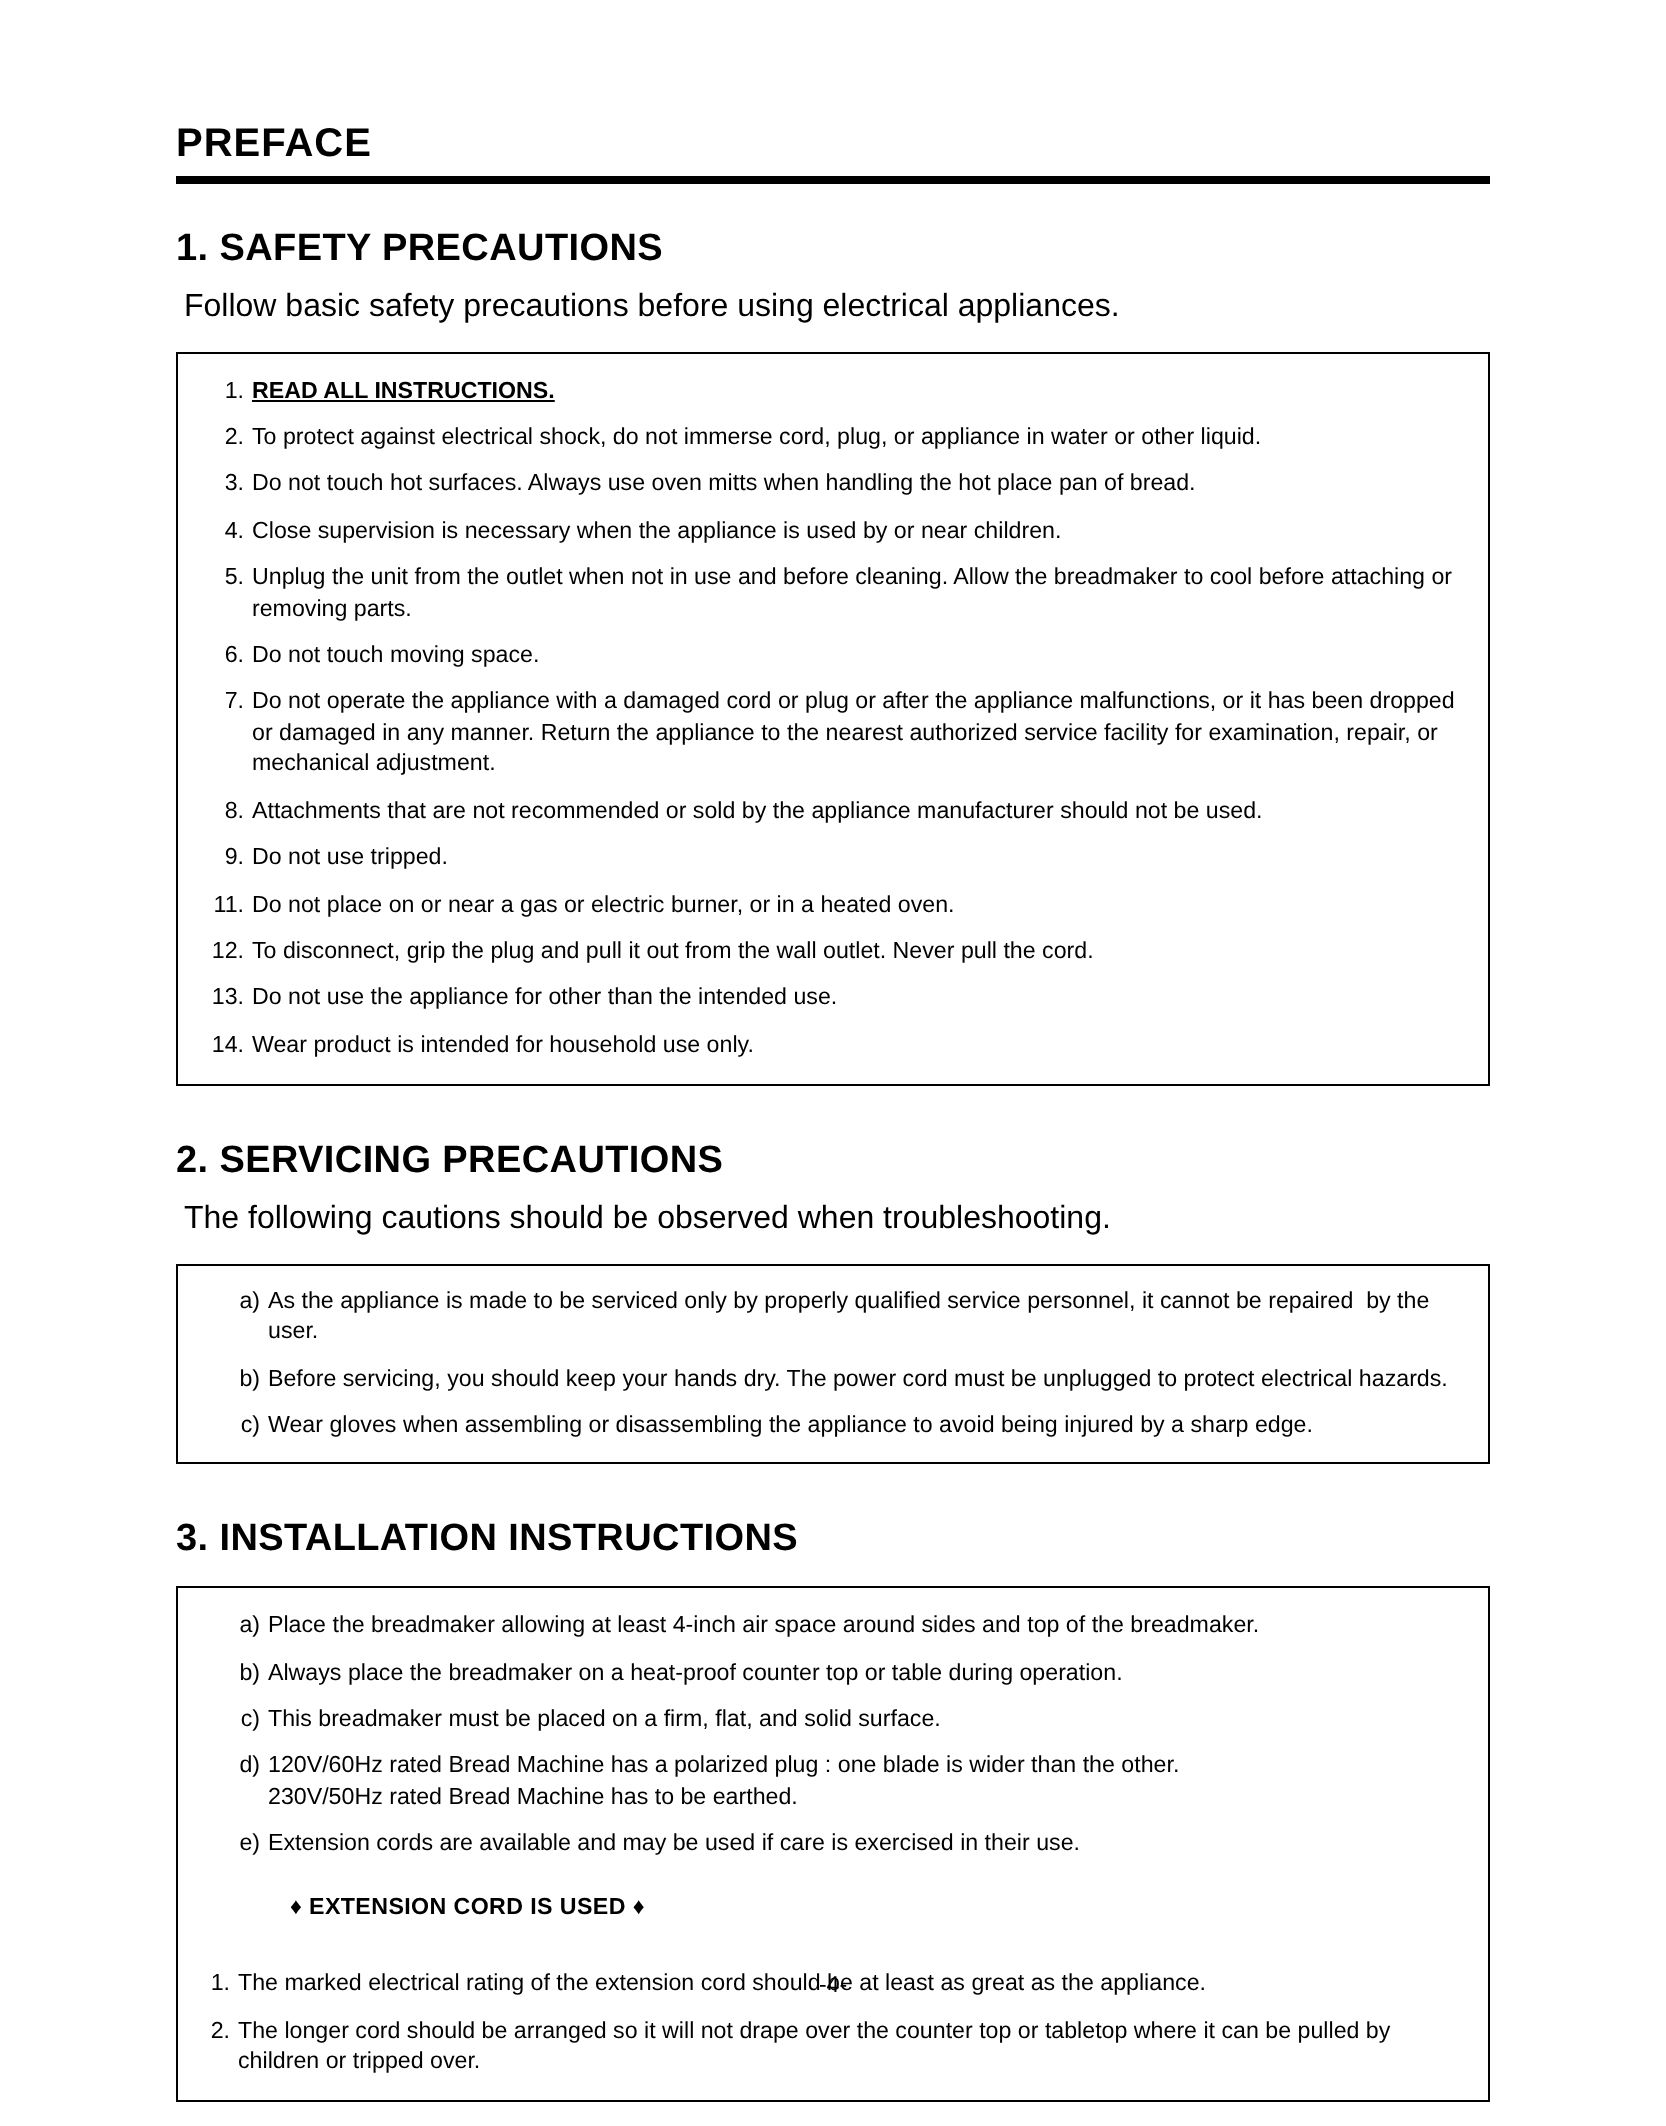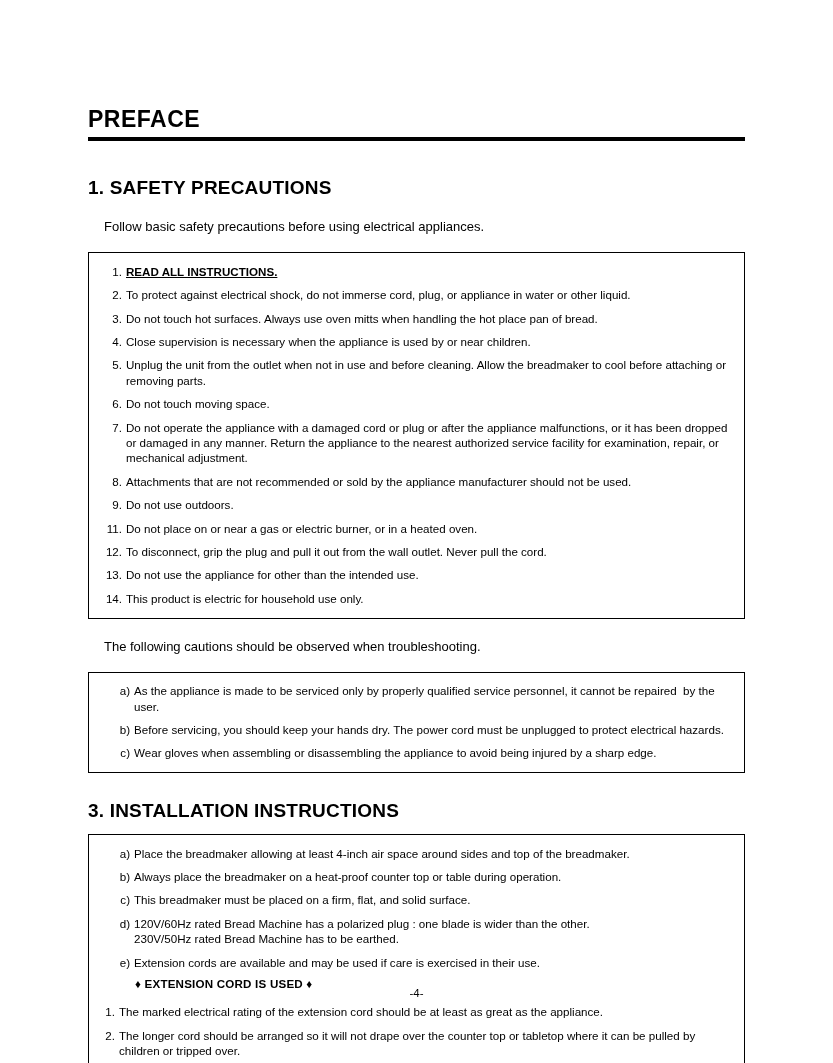--- a/index.html
+++ b/index.html
@@ -21,49 +21,49 @@
   }
   .content {
     position: absolute;
     left: 88px;
     top: 0;
     width: 657px;
   }
 
   
   .doc-title {
-    font-size: 23px;
+    font-size: 20px;
     font-weight: bold;
     letter-spacing: 0.5px;
     margin: 0;
-    padding-top: 108px;
+    padding-top: 62px;
     line-height: 1.0;
   }
   .title-rule {
     height: 4px;
     background: #000;
     margin-top: 6px;
     width: 657px;
   }
 
   
   .section-heading {
     font-size: 19px;
     font-weight: bold;
     letter-spacing: 0.2px;
     margin: 0;
     line-height: 1.15;
   }
-  .sec1-heading { padding-top: 36px; }
+  .sec1-heading { padding-top: 22px; }
   .sec2-heading { padding-top: 27px; }
   .sec3-heading { padding-top: 27px; }
 
   .section-subtitle {
-    font-size: 13px;
-    margin: 16px;
+    font-size: 16px;
+    margin: 4px;
     padding-top: 4px;
     line-height: 1.3;
   }
 
   
   .box {
     border: 1.6px solid #000;
     box-sizing: border-box;
     width: 657px;
   }
@@ -96,21 +96,21 @@
   .list-letters .item-marker { width: 17px; }
   .list-subnumbers .item-marker { width: 14px; }
 
   .list-letters { padding-left: 12px; }
   .list-subnumbers { padding-left: 0px; }
 
   .sub-heading {
     font-size: 11.6px;
     font-weight: bold;
     letter-spacing: 0.2px;
-    margin: 4px;
+    margin: 14px;
     padding-left: 30px;
     padding-top: 1px;
     padding-bottom: 9px;
     line-height: 1.33;
   }
 
   .gap-after-letters { height: 1px; }
 
   
   .page-number {
@@ -163,40 +163,41 @@
       <div class="item">
         <span class="item-marker">7.</span>
         <span class="item-text">Do not operate the appliance with a damaged cord or plug or after the appliance malfunctions, or it has been dropped or damaged in any manner. Return the appliance to the nearest authorized service facility for examination, repair, or mechanical adjustment.</span>
       </div>
       <div class="item">
         <span class="item-marker">8.</span>
         <span class="item-text">Attachments that are not recommended or sold by the appliance manufacturer should not be used.</span>
       </div>
       <div class="item">
         <span class="item-marker">9.</span>
-        <span class="item-text">Do not use outdoors.</span>
+        <span class="item-text">Do not use tripped.</span>
       </div>
       <div class="item">
         <span class="item-marker">11.</span>
         <span class="item-text">Do not place on or near a gas or electric burner, or in a heated oven.</span>
       </div>
       <div class="item">
         <span class="item-marker">12.</span>
         <span class="item-text">To disconnect, grip the plug and pull it out from the wall outlet. Never pull the cord.</span>
       </div>
       <div class="item">
         <span class="item-marker">13.</span>
         <span class="item-text">Do not use the appliance for other than the intended use.</span>
       </div>
       <div class="item">
         <span class="item-marker">14.</span>
-        <span class="item-text">This product is electric for household use only.</span>
+        <span class="item-text">Wear product is intended for household use only.</span>
       </div>
     </div>
 
+    <h2 class="section-heading sec2-heading">2. SERVICING PRECAUTIONS</h2>
     <p class="section-subtitle">The following cautions should be observed when troubleshooting.</p>
 
     <div class="box box-2">
       <div class="list-letters">
         <div class="item">
           <span class="item-marker">a)</span>
           <span class="item-text">As the appliance is made to be serviced only by properly qualified service personnel, it cannot be repaired  by the user.</span>
         </div>
         <div class="item">
           <span class="item-marker">b)</span>

